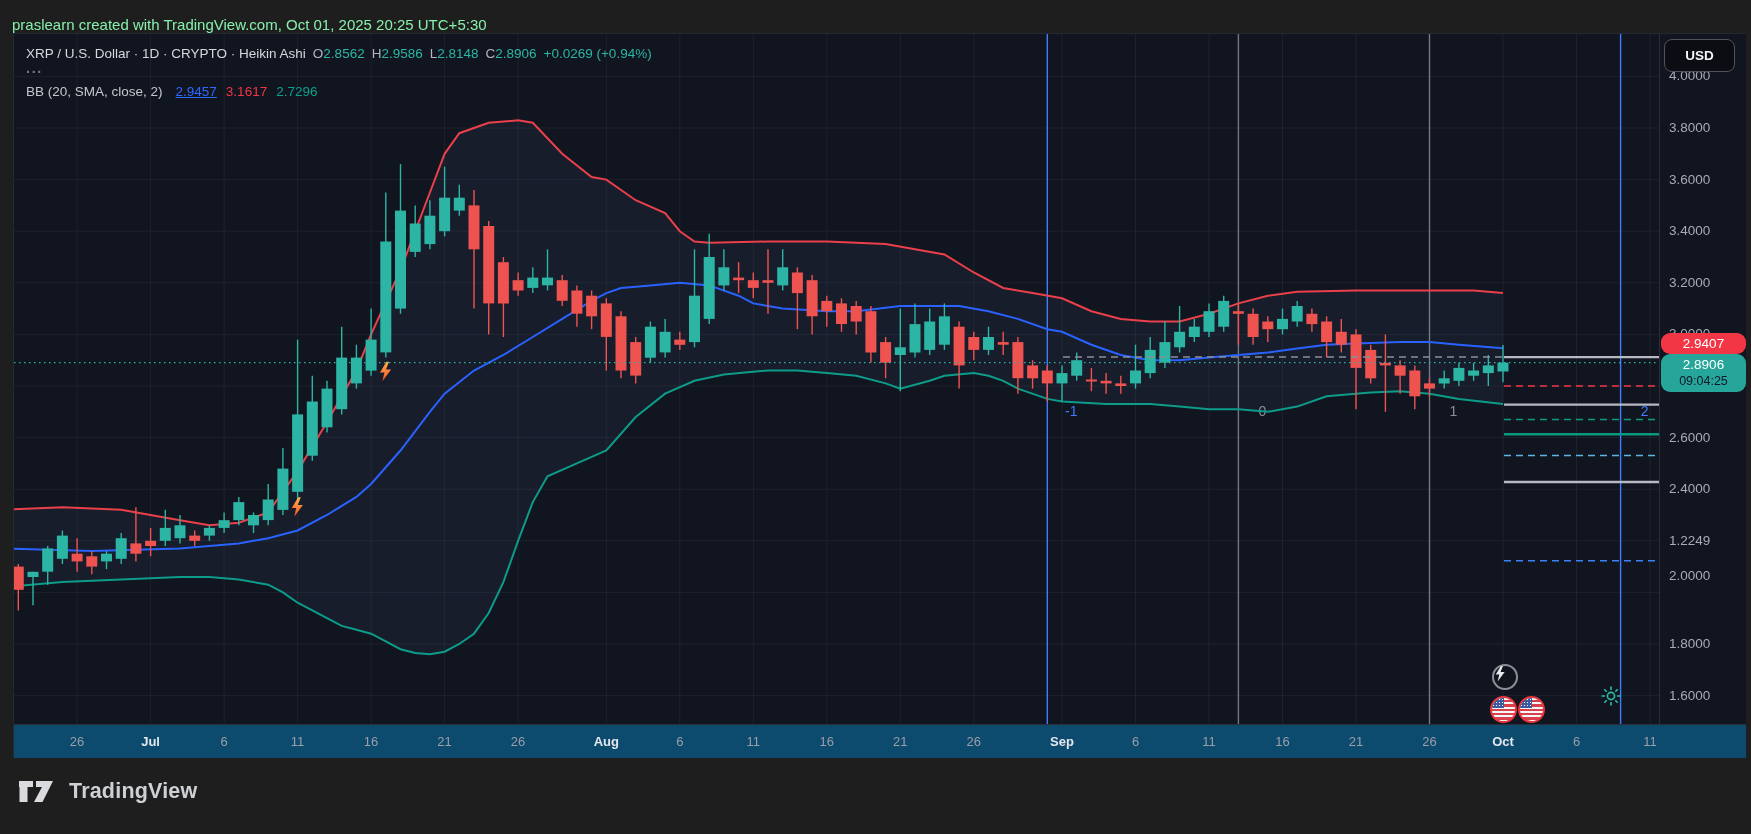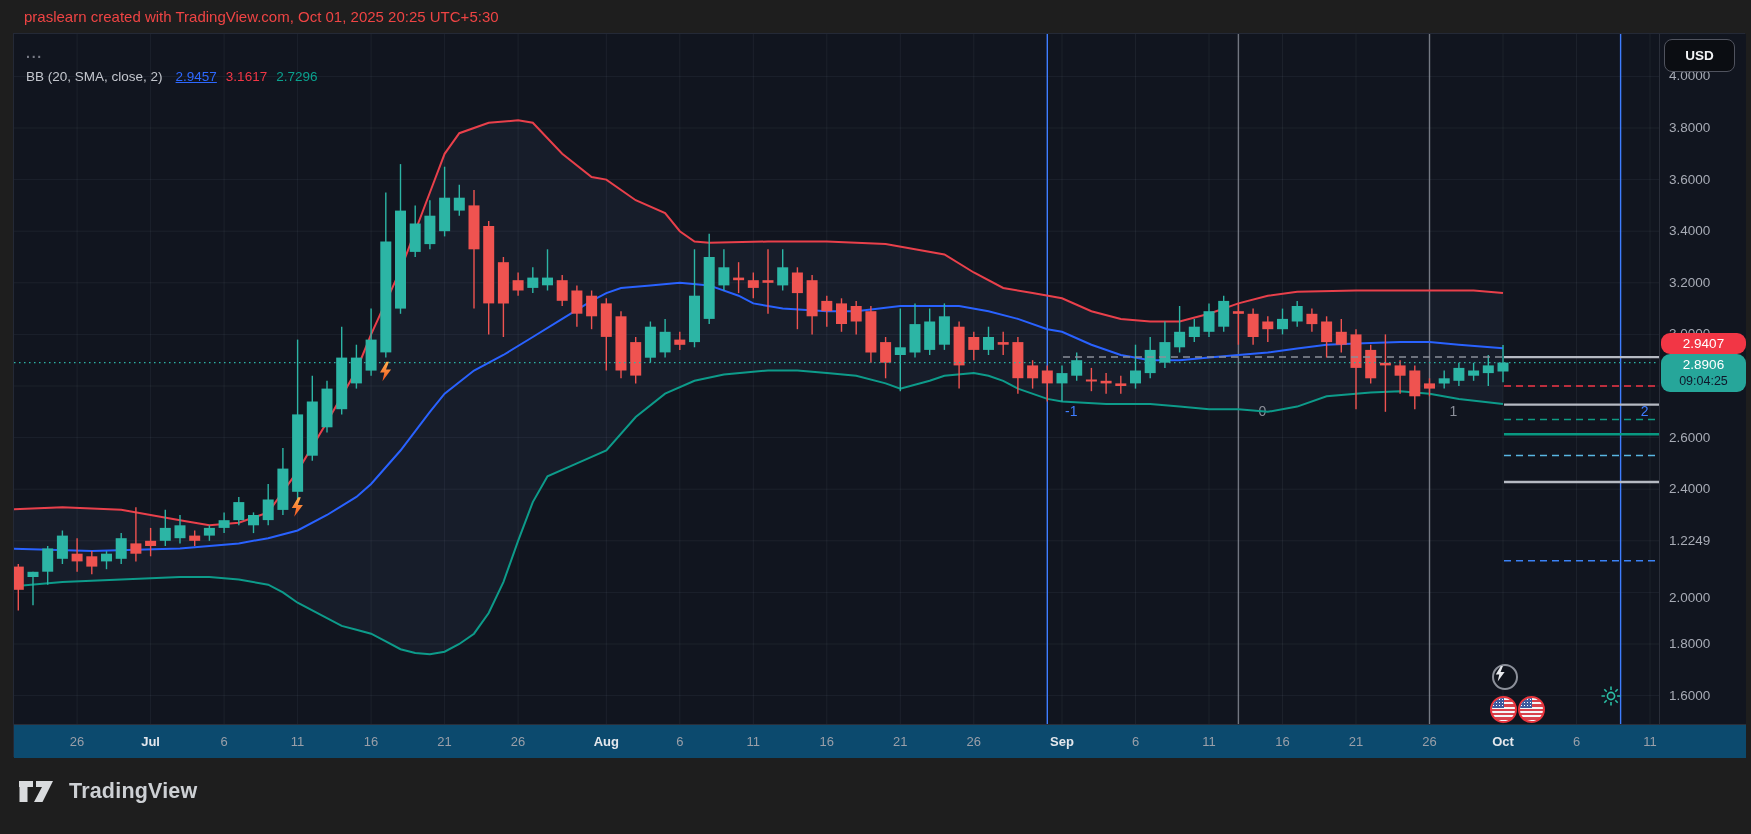--- a/index.html
+++ b/index.html
@@ -1,22 +1,22 @@
 <!DOCTYPE html>
 <html><head>
 <meta charset="utf-8">
 <style>
   * { margin:0; padding:0; box-sizing:border-box; }
   html,body { background:#161616; }
   body { font-family:"Liberation Sans", sans-serif; }
   #app { position:relative; width:1751px; height:834px; background:#1e1e1e; overflow:hidden; }
 
   .topbar { position:absolute; left:0; top:0; width:1751px; height:33px;
-    display:flex; align-items:center; padding-left:24px; background:#1e1e1e;
-    color:#ef4444; font-size:15px; }
+    display:flex; align-items:flex-end; padding-left:12px; background:#1e1e1e;
+    color:#86efac; font-size:15px; }
 
   .panel { position:absolute; left:13px; top:33px; width:1732px; height:724px;
     background:#11151f; border:1px solid #242936; }
 
   .plot { position:absolute; left:0; top:0; width:1645px; height:690px; overflow:hidden; }
   .plot svg { position:absolute; left:0; top:0; }
 
   
   .legend { position:absolute; left:12px; top:12px; z-index:5; }
   .lg-row1 { font-size:13.5px; color:#d5d8dd; white-space:nowrap; }
@@ -357,20 +357,23 @@
           <line x1="0" y1="328.6" x2="1645" y2="328.6" stroke="#2cb5a5" stroke-width="1.3" stroke-dasharray="1.5 3.5"></line>
           <g transform="translate(276.6,463.3)">
             <path d="M7.6 0 L1.2 10.6 H5.6 L3.6 19.5 L12.3 7.6 H7.2 L10.2 0 Z" fill="url(#lg)"></path>
           </g>
           <g transform="translate(364.8,327.8)">
             <path d="M7.6 0 L1.2 10.6 H5.6 L3.6 19.5 L12.3 7.6 H7.2 L10.2 0 Z" fill="url(#lg)"></path>
           </g>
         </svg>
 
       <div class="legend">
+        <div class="lg-row1">
+          <span>XRP / U.S. Dollar · 1D · CRYPTO · Heikin Ashi</span><span id="ohlc"><span class="k">O</span><span class="v">2.8562</span><span class="k">H</span><span class="v">2.9586</span><span class="k">L</span><span class="v">2.8148</span><span class="k">C</span><span class="v">2.8906</span></span><span class="chg">+0.0269 (+0.94%)</span>
+        </div>
         <div class="lg-dots">···</div>
         <div class="lg-row3">
           <span class="nm">BB (20, SMA, close, 2)</span><span class="b">2.9457</span><span class="u">3.1617</span><span class="l">2.7296</span>
         </div>
       </div>
 
       <div class="flash-circle">
         <svg width="12" height="16" viewBox="0 0 13 20">
           <path d="M7.6 0 L1.2 10.6 H5.6 L3.6 19.5 L12.3 7.6 H7.2 L10.2 0 Z" fill="#e6e8ec"></path>
         </svg>
@@ -415,21 +418,21 @@
     <div class="paxis" id="paxis">
         <div class="ptick" style="top:34.4px">4.0000</div>
         <div class="ptick" style="top:86.0px">3.8000</div>
         <div class="ptick" style="top:137.6px">3.6000</div>
         <div class="ptick" style="top:189.2px">3.4000</div>
         <div class="ptick" style="top:240.8px">3.2000</div>
         <div class="ptick" style="top:292.4px">3.0000</div>
         <div class="ptick" style="top:395.6px">2.6000</div>
         <div class="ptick" style="top:447.2px">2.4000</div>
         <div class="ptick" style="top:498.8px">1.2249</div>
-        <div class="ptick" style="top:556px">2.0000</div>
+        <div class="ptick" style="top:534px">2.0000</div>
         <div class="ptick" style="top:602.0px">1.8000</div>
         <div class="ptick" style="top:653.6px">1.6000</div>
       <div class="usd-btn">USD</div>
       <div class="plabel red" id="alert-label" style="top: 298.7px;">2.9407</div>
       <div class="plabel teal" id="last-label" style="top: 319.6px;">
         <div>2.8906</div>
         <div class="cd">09:04:25</div>
       </div>
     </div>
 

